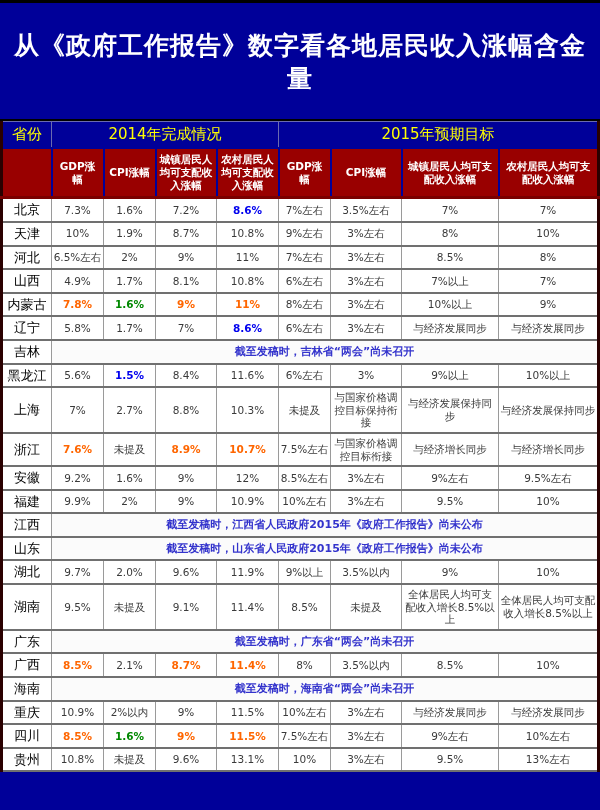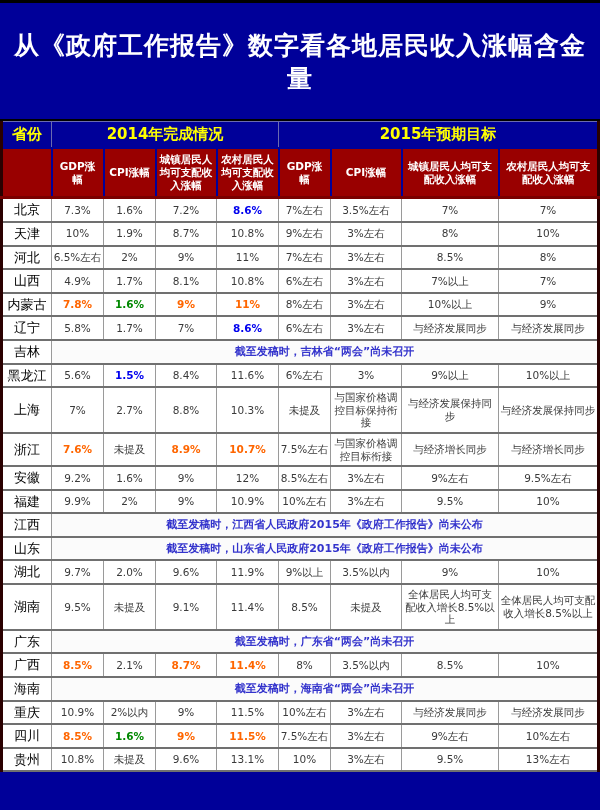--- a/index.html
+++ b/index.html
@@ -32,21 +32,21 @@
     width:600px;
     flex:0 0 auto;
     border-left:3px solid #2a0000;
     border-right:3px solid #2a0000;
     box-sizing:border-box;
   }
   
   .grp th{
     background:#000099;
     color:#ffff00;
-    font-weight:bold;
+    font-weight:normal;
     font-size:15px;
     padding:3px 0;
     border:1px solid #6a6ab0;
     text-align:center;
   }
   
   .sub th{
     background:#990000;
     color:#ffffff;
     font-weight:bold;

